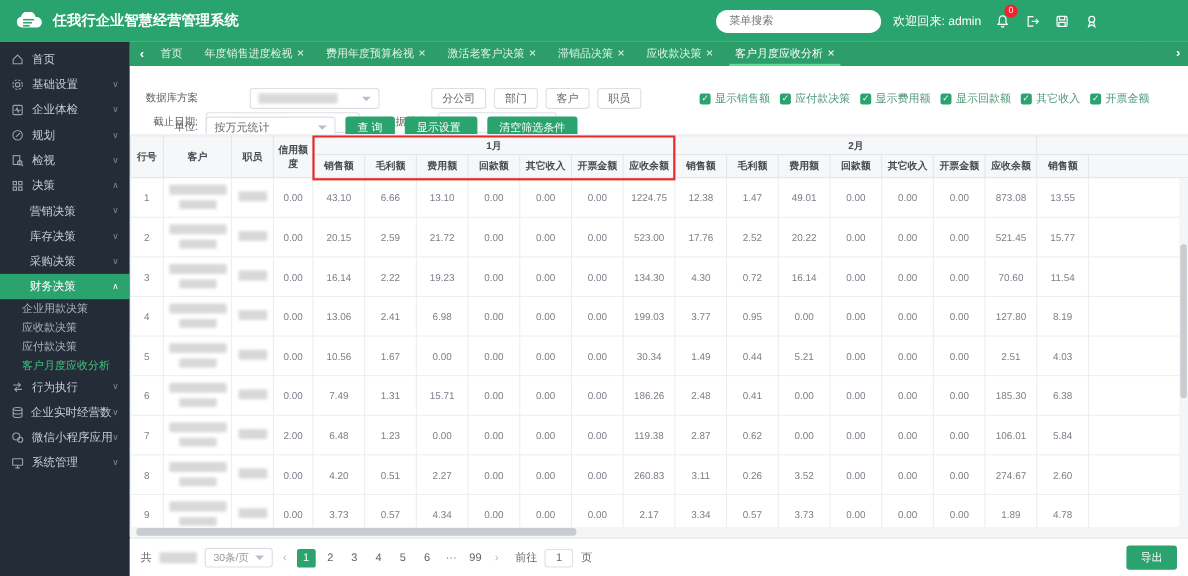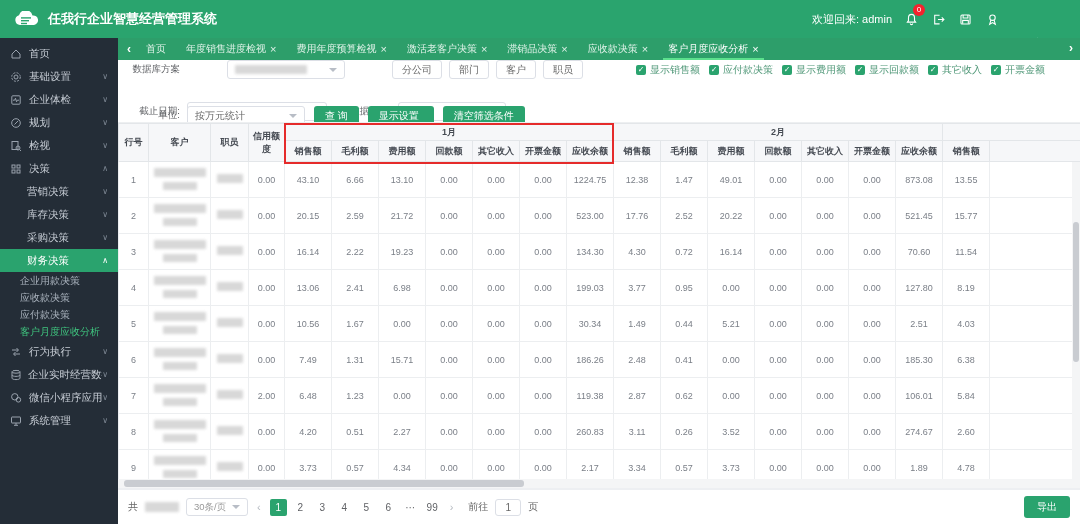--- a/index.html
+++ b/index.html
@@ -105,20 +105,21 @@
         <svg width="26" height="17" viewBox="0 0 26 17">
           <path d="M6 14 a5 5 0 0 1 -1 -9.8 A7 7 0 0 1 18.5 4.5 A4.5 4.5 0 0 1 20 14 Z" fill="#fff"></path>
           <rect x="7" y="6.2" width="10" height="1.4" fill="#2AA46E"></rect>
           <rect x="7" y="9" width="8" height="1.4" fill="#2AA46E"></rect>
           <rect x="7" y="11.8" width="6" height="1.4" fill="#2AA46E"></rect>
         </svg>
       </span>
       <span>任我行企业智慧经营管理系统</span>
     </div>
     <div class="hdr-right">
+      <input class="hdr-search" placeholder="菜单搜索" style="">
       <span>欢迎回来: admin</span>
       <span class="hicon">
         <svg width="13" height="13" viewBox="0 0 12 12">
             <path d="M6 1.3 C4.2 1.3 3.2 2.8 3.2 4.6 V7 L2.2 8.4 H9.8 L8.8 7 V4.6 C8.8 2.8 7.8 1.3 6 1.3 Z M4.9 9.6 a1.1 1.1 0 0 0 2.2 0" fill="none" stroke="#fff" stroke-width="1"></path>
           </svg>
         <span class="hbadge">0</span>
       </span>
       <span class="hicon">
         <svg width="13" height="13" viewBox="0 0 12 12" stroke="#fff" stroke-width="1" fill="none">
             <path d="M7 2 H2.5 V10 H7 M5.5 6 H11 M9 4 l2 2 -2 2"></path>
@@ -304,21 +305,21 @@
           <span>客户月度应收分析</span>
           <span class="tab-x">×</span>
         </div>
       </div>
     <span class="tab-chevron right">›</span>
   </div>
 
   <div class="content">
 
     <div class="filter-card">
-      <div class="frow" style="top:0;gap:40px;">
+      <div class="frow" style="top:20px;gap:40px;">
         <span class="f-label">数据库方案</span>
         <span class="sel" style="width:118px;">
           <span class="rb" style="width:72px;height:9px;"></span>
           <span class="sel-caret"></span>
         </span>
         <span id="dimbtns" style="display:flex;">
             <button class="obtn">分公司</button>
             <button class="obtn">部门</button>
             <button class="obtn">客户</button>
             <button class="obtn">职员</button>

